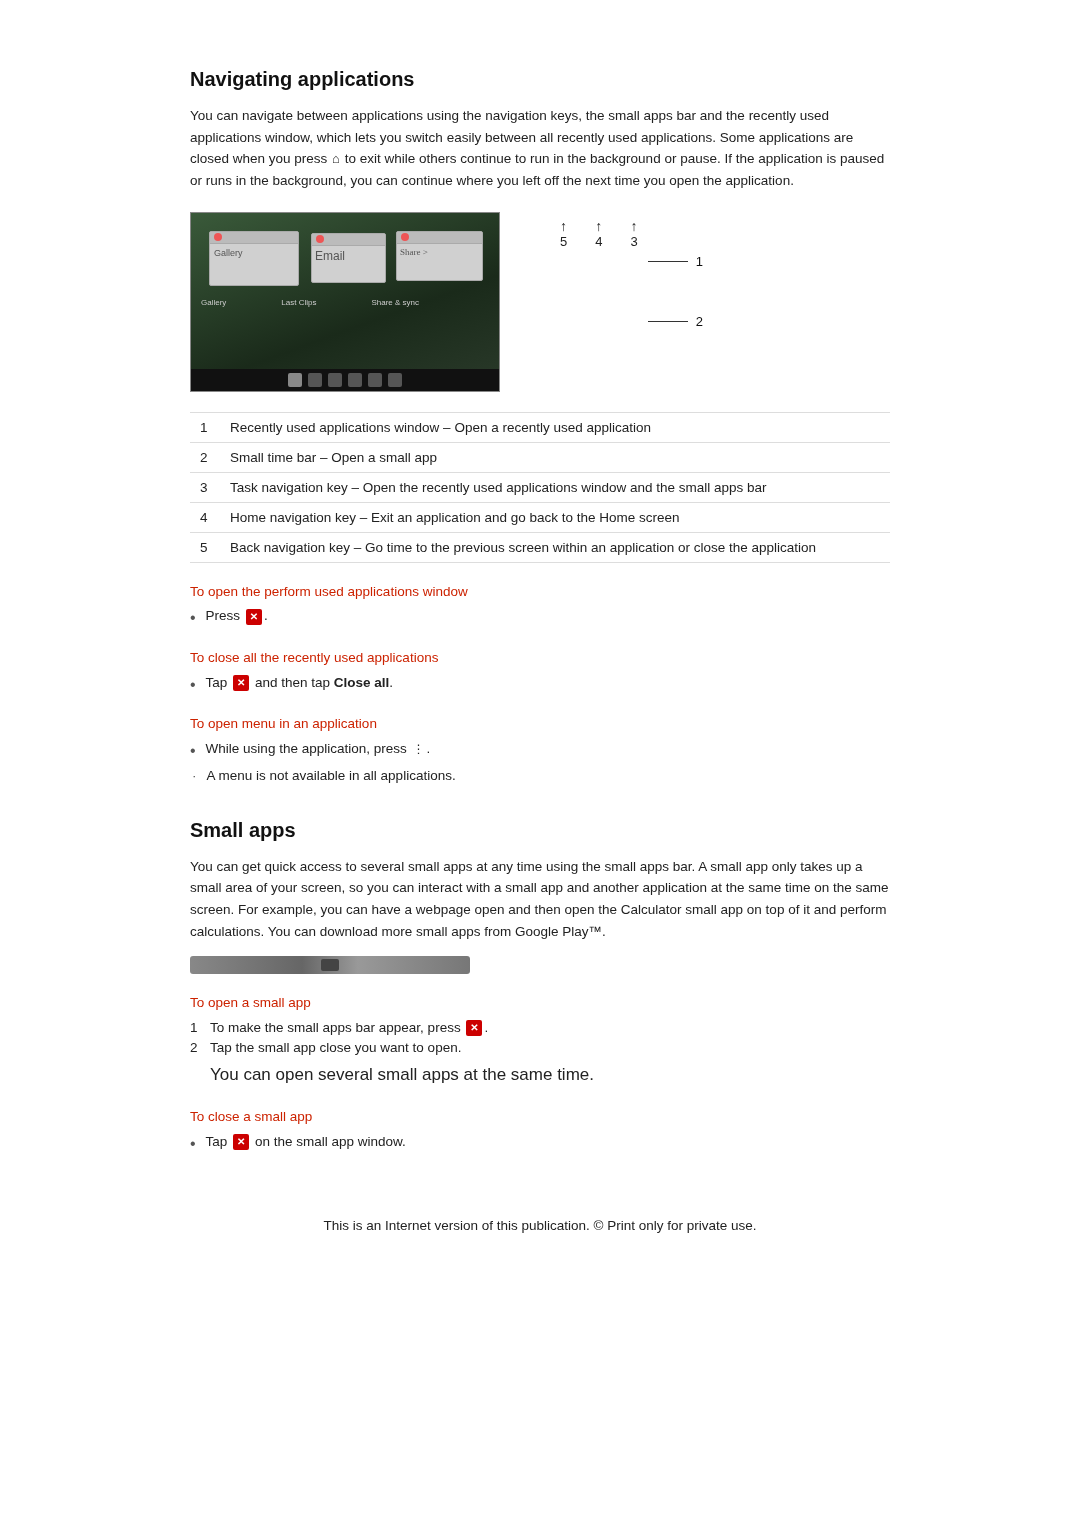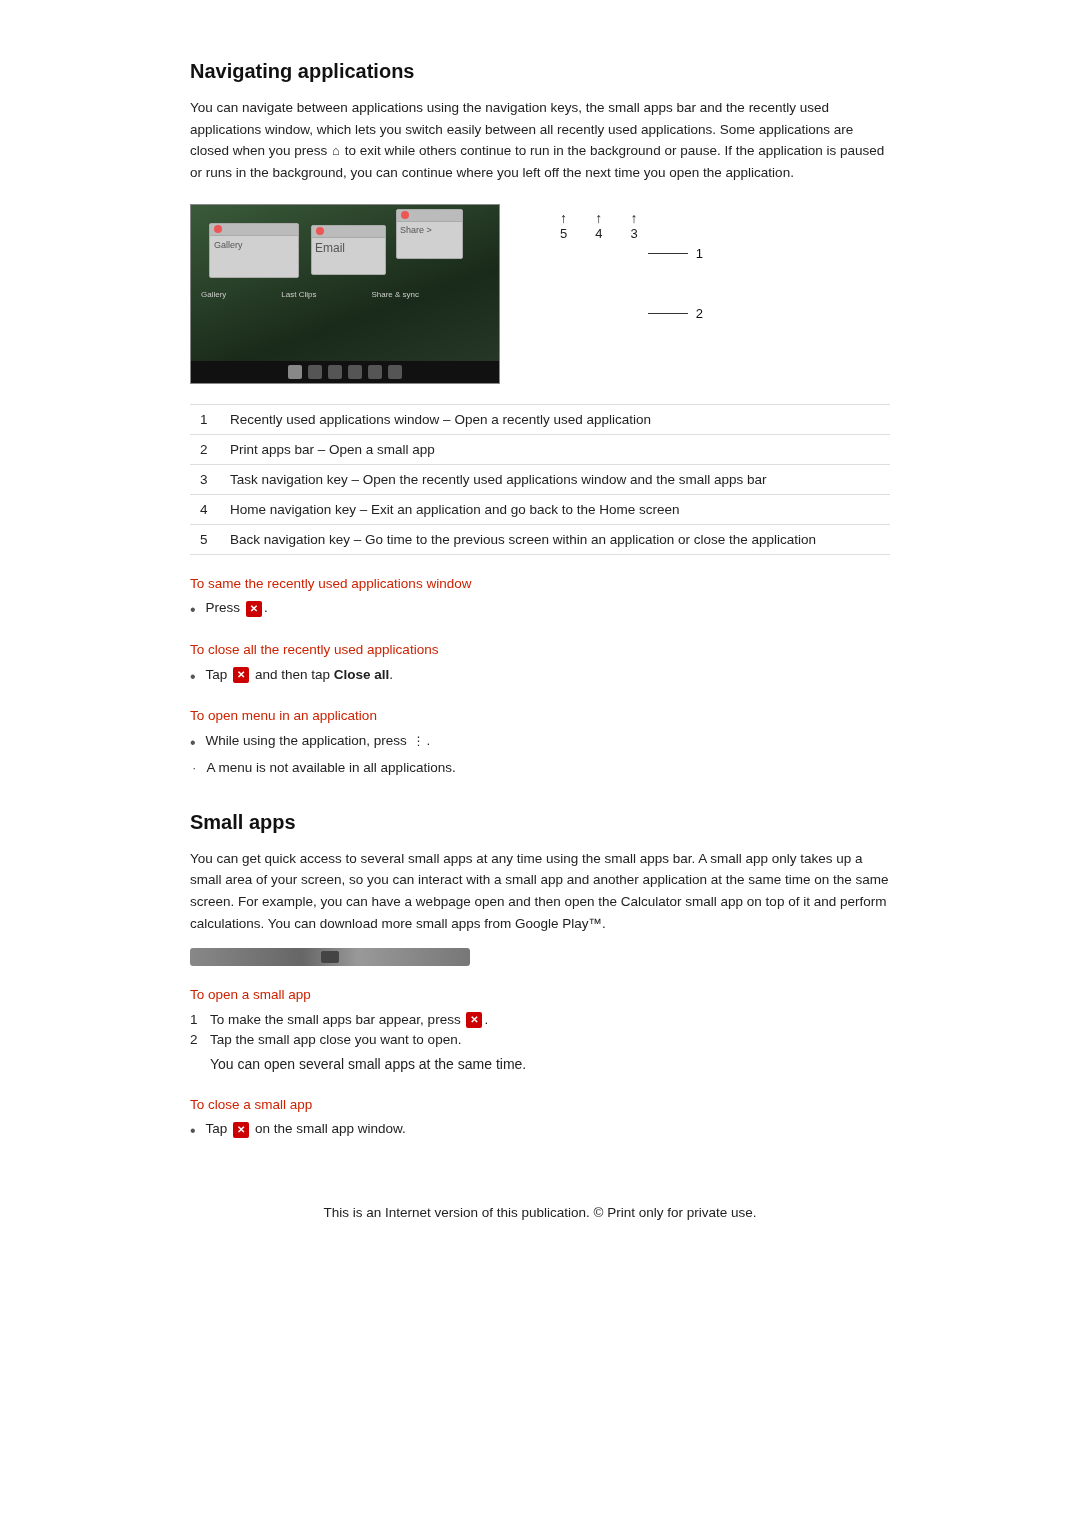--- a/index.html
+++ b/index.html
@@ -6,21 +6,21 @@
     body {
       background: #fff;
       font-family: Arial, Helvetica, sans-serif;
       font-size: 14px;
       color: #222;
       width: 1080px;
       min-height: 1527px;
     }
     .page {
       max-width: 780px;
-      margin: 0 auto;
+      margin: 8px auto;
       padding: 60px 40px 60px 40px;
     }
     h2 {
       font-size: 20px;
       font-weight: bold;
       margin-bottom: 14px;
       color: #111;
     }
     p {
       line-height: 1.6;
@@ -264,21 +264,21 @@
                   <div class="app-win-close"></div>
                 </div>
               <div style="padding:4px;font-size:9px;color:#555;">Gallery</div>
             </div>
             <div class="app-win" style="width:75px;height:50px;top:20px;left:120px;">
               <div class="app-win-title">
                   <div class="app-win-close"></div>
                 </div>
               <div style="padding:3px;font-size:12px;color:#555;">Email</div>
             </div>
-            <div class="app-win" style="width:67px;height:50px;top:4px;left:205px;">
+            <div class="app-win" style="width:87px;height:50px;top:18px;left:205px;font-family:Liberation Serif, serif;">
               <div class="app-win-title">
                   <div class="app-win-close"></div>
                 </div>
               <div style="padding:3px;font-size:9px;color:#555;">Share &gt;</div>
             </div>
 
             <div style="position:absolute;top:85px;left:10px;font-size:8px;color:#ccc;display:flex;gap:55px;">
               <span>Gallery</span>
                 <span>Last Clips</span>
                 <span>Share &amp; sync</span>
@@ -324,39 +324,39 @@
     </div>
 
     <table class="items-table">
       <tbody>
         <tr>
           <td>1</td>
           <td>Recently used applications window – Open a recently used application</td>
         </tr>
         <tr>
           <td>2</td>
-          <td>Print apps bar – Open a small app</td>
+          <td>Small time bar – Open a small app</td>
         </tr>
         <tr>
           <td>3</td>
           <td>Task navigation key – Open the recently used applications window and the small apps bar</td>
         </tr>
         <tr>
           <td>4</td>
           <td>Home navigation key – Exit an application and go back to the Home screen</td>
         </tr>
         <tr>
           <td>5</td>
           <td>Back navigation key – Go time to the previous screen within an application or close the application</td>
         </tr>
       </tbody>
     </table>
 
     <div>
-      <p class="subsection-title">To same the recently used applications window</p>
+      <p class="subsection-title">To open the perform used applications window</p>
       <div class="bullet-item">
         <span class="bullet-dot">•</span>
         <span>Press <span class="inline-icon">✕</span>.</span>
       </div>
     </div>
 
     <div>
       <p class="subsection-title">To close all the recently used applications</p>
       <div class="bullet-item">
         <span class="bullet-dot">•</span>
@@ -390,21 +390,21 @@
       <div class="num-list">
         <div class="num-list-item">
           <span class="num-list-num">1</span>
           <span>To make the small apps bar appear, press <span class="inline-icon">✕</span>.</span>
         </div>
         <div class="num-list-item">
           <span class="num-list-num">2</span>
           <span>Tap the small app close you want to open.</span>
         </div>
       </div>
-      <p style="margin-left:20px; font-size:14px; margin-top:6px; color:#222;">You can open several small apps at the same time.</p>
+      <p style="margin-left:20px; font-size:17px; margin-top:6px; color:#222;">You can open several small apps at the same time.</p>
     </div>
 
     <div>
       <p class="subsection-title">To close a small app</p>
       <div class="bullet-item">
         <span class="bullet-dot">•</span>
         <span>Tap <span class="inline-icon">✕</span> on the small app window.</span>
       </div>
     </div>
   </div>

